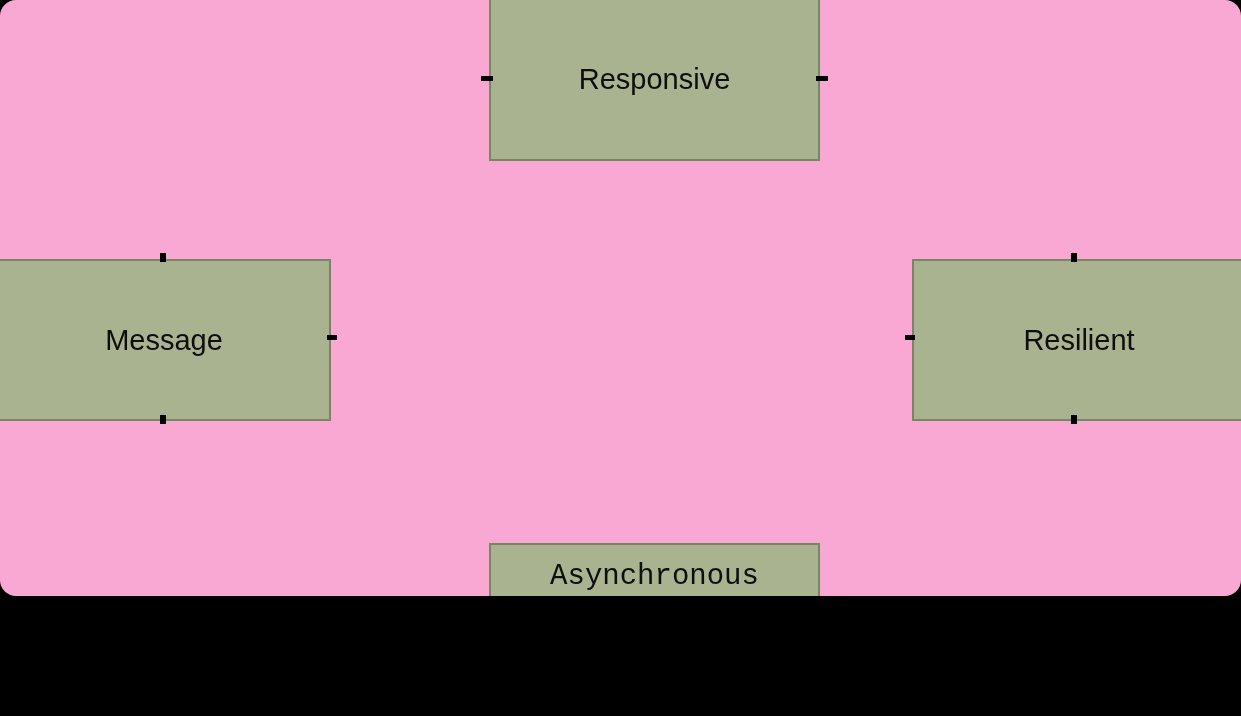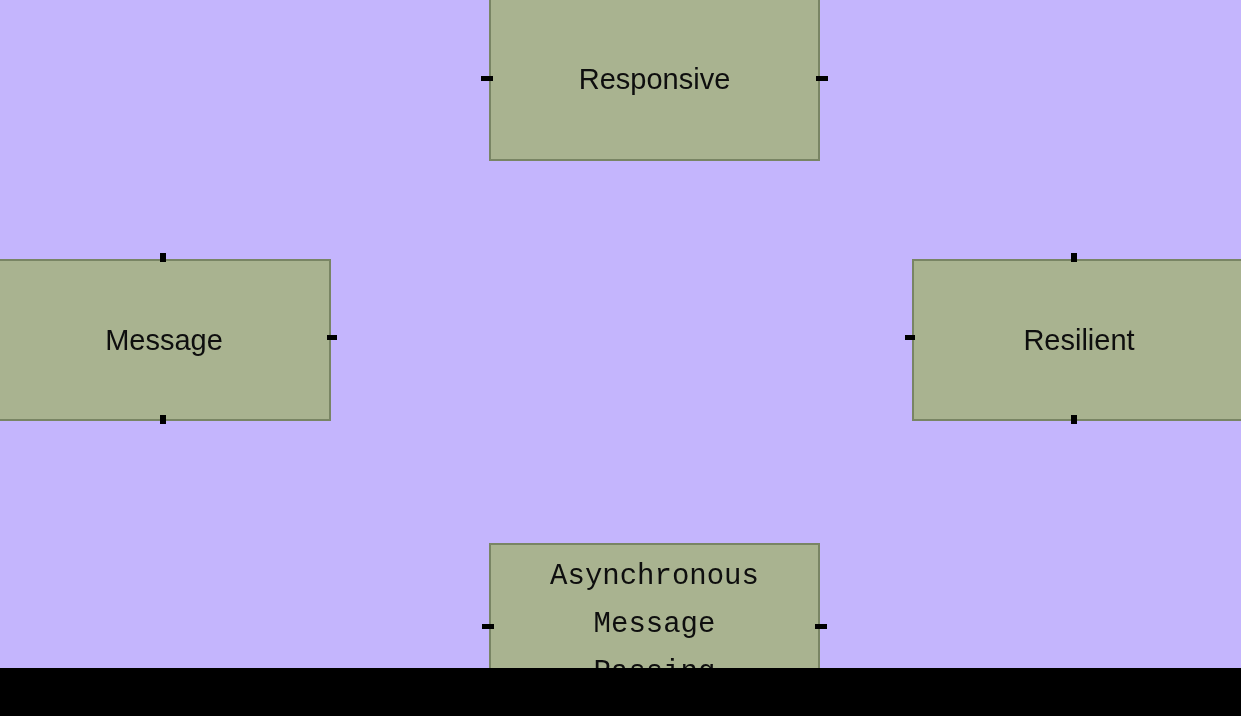--- a/index.html
+++ b/index.html
@@ -3,24 +3,25 @@
 <meta charset="utf-8">
 <style>
   html, body {
     margin: 0;
     padding: 0;
     background: #000;
   }
   .canvas {
     position: relative;
     width: 1241px;
-    height: 668px;
-    background: #c4b5fd;
+    height: 596px;
+    background: #f9a8d4;
     overflow: hidden;
     font-family: "Liberation Sans", sans-serif;
+    border-radius: 16px;
   }
   .node {
     position: absolute;
     box-sizing: border-box;
     background: var(--node_fill, #a9b390);
     border: 2px solid var(--node_border, #798564);
     display: flex;
     align-items: center;
     justify-content: center;
     text-align: center;

